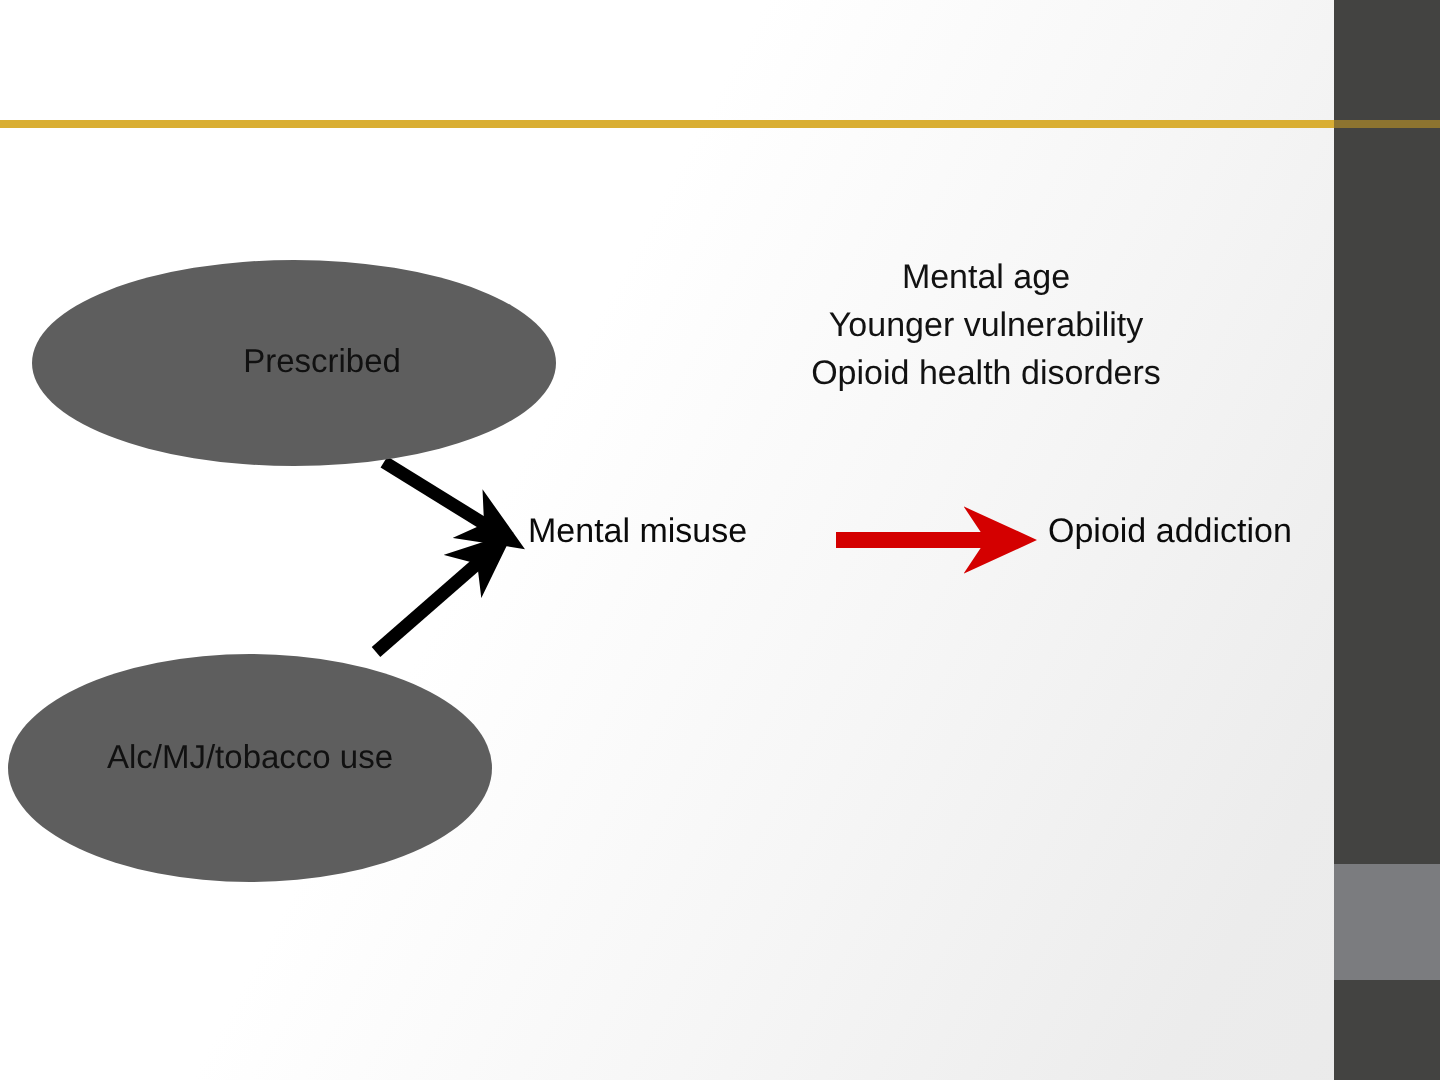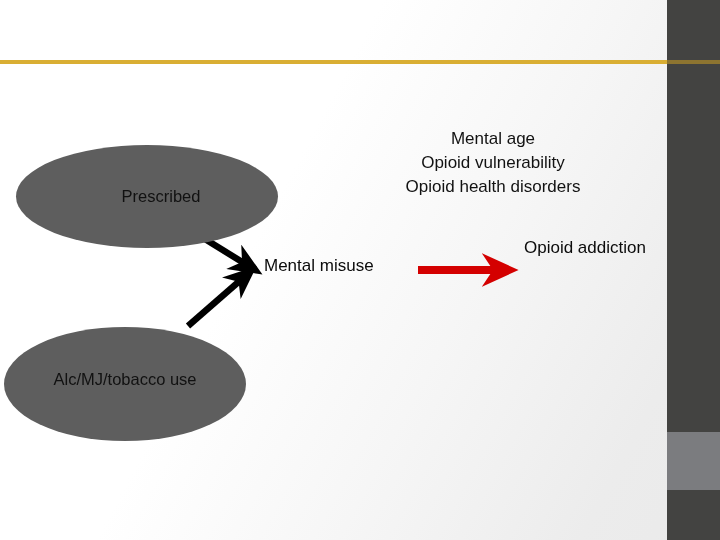--- a/index.html
+++ b/index.html
@@ -60,21 +60,21 @@
     display: flex;
     align-items: center;
     justify-content: center;
     text-align: center;
     color: #111111;
     font-size: 16.5px;
     line-height: 1.45;
   }
   #ellipse-prescribed {
     left: 16px;
-    top: 145px;
+    top: 130px;
     width: 262px;
     height: 103px;
   }
   #ellipse-prescribed .node-label {
     padding-left: 28px;
   }
   #ellipse-substances {
     left: 4px;
     top: 327px;
     width: 242px;
@@ -101,21 +101,21 @@
     position: absolute;
     left: 264px;
     top: 256px;
     color: #0b0b0b;
     font-size: 17px;
     white-space: nowrap;
   }
   #label-addiction {
     position: absolute;
     left: 524px;
-    top: 238px;
+    top: 256px;
     color: #0b0b0b;
     font-size: 17px;
     white-space: nowrap;
     z-index: 5;
   }
   
   #label-addiction-overlay {
     position: absolute;
     left: 667px;
     top: 248px;
@@ -170,21 +170,21 @@
       <div>Prescribed</div>
     </div>
   </div>
 
   <div class="ellipse" id="ellipse-substances">
     <div class="node-label">Alc/MJ/tobacco use</div>
   </div>
 
   <div id="risk-factors">
     <div>Mental age</div>
-    <div>Opioid vulnerability</div>
+    <div>Younger vulnerability</div>
     <div>Opioid health disorders</div>
   </div>
 
   <div id="label-misuse">Mental misuse</div>
 
   <div id="label-addiction">Opioid addiction</div>
   <div id="label-addiction-overlay">
     
   </div>
 

